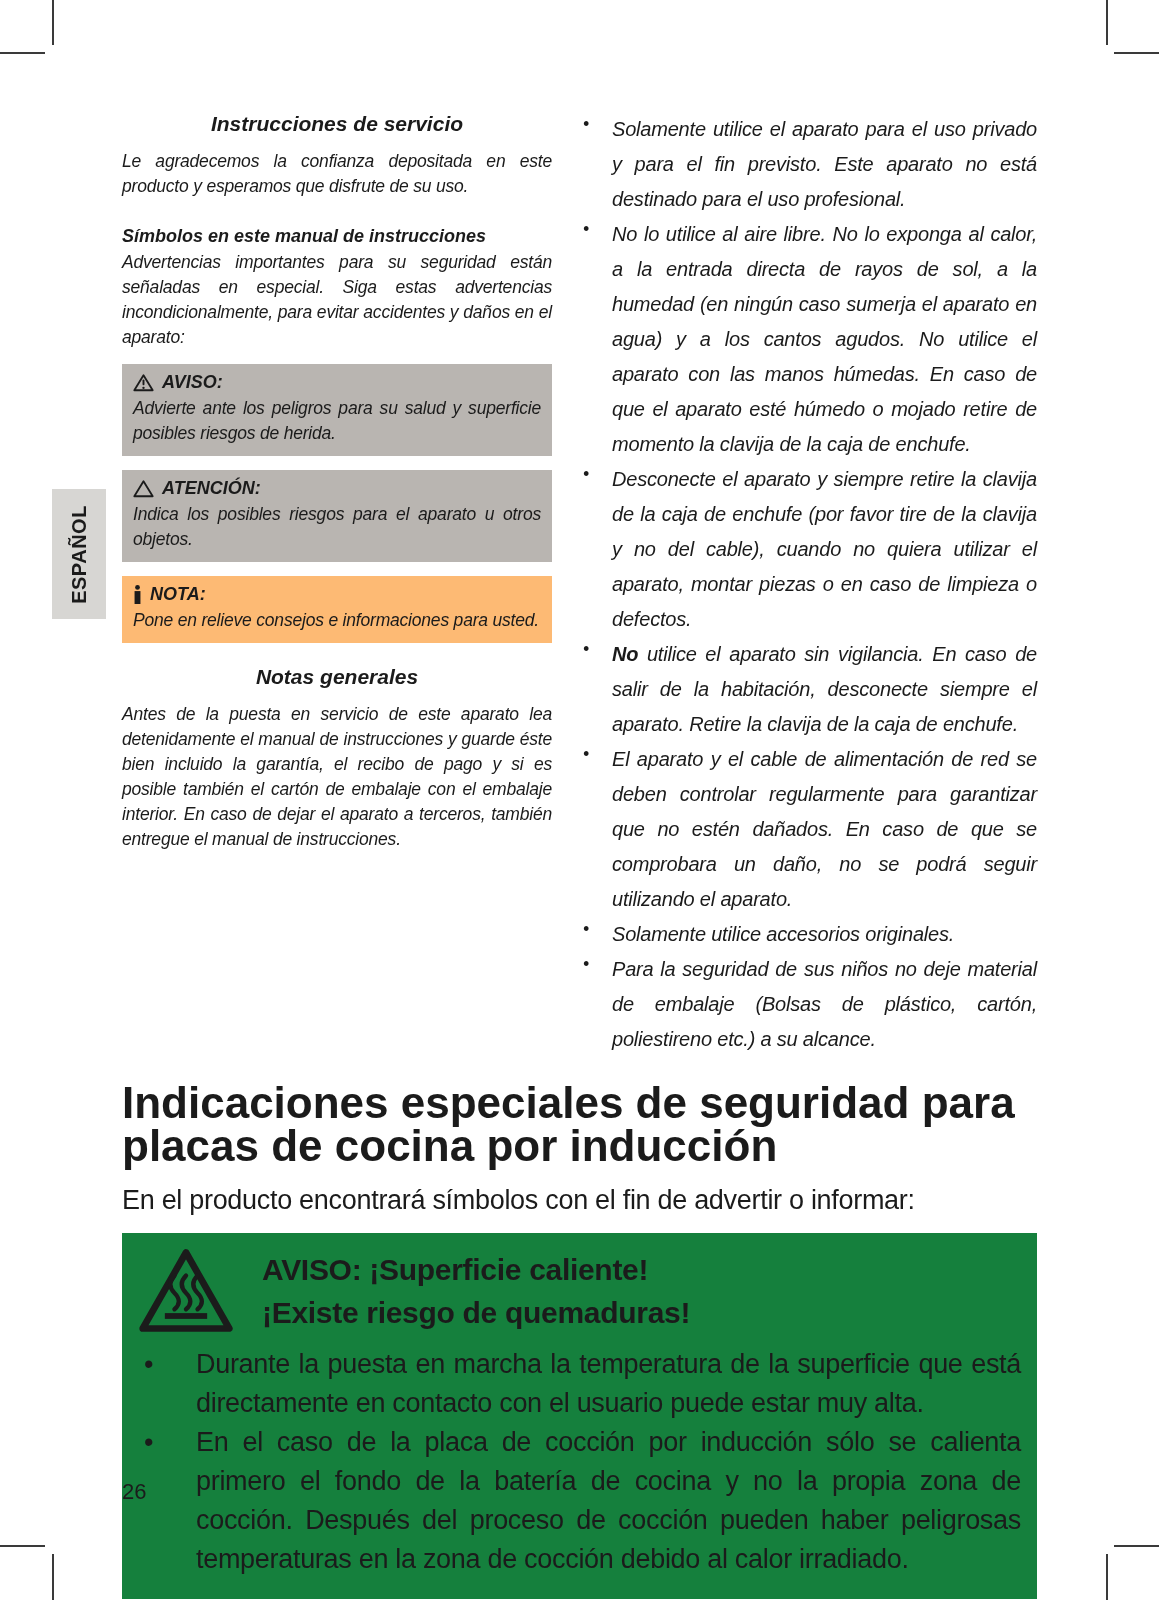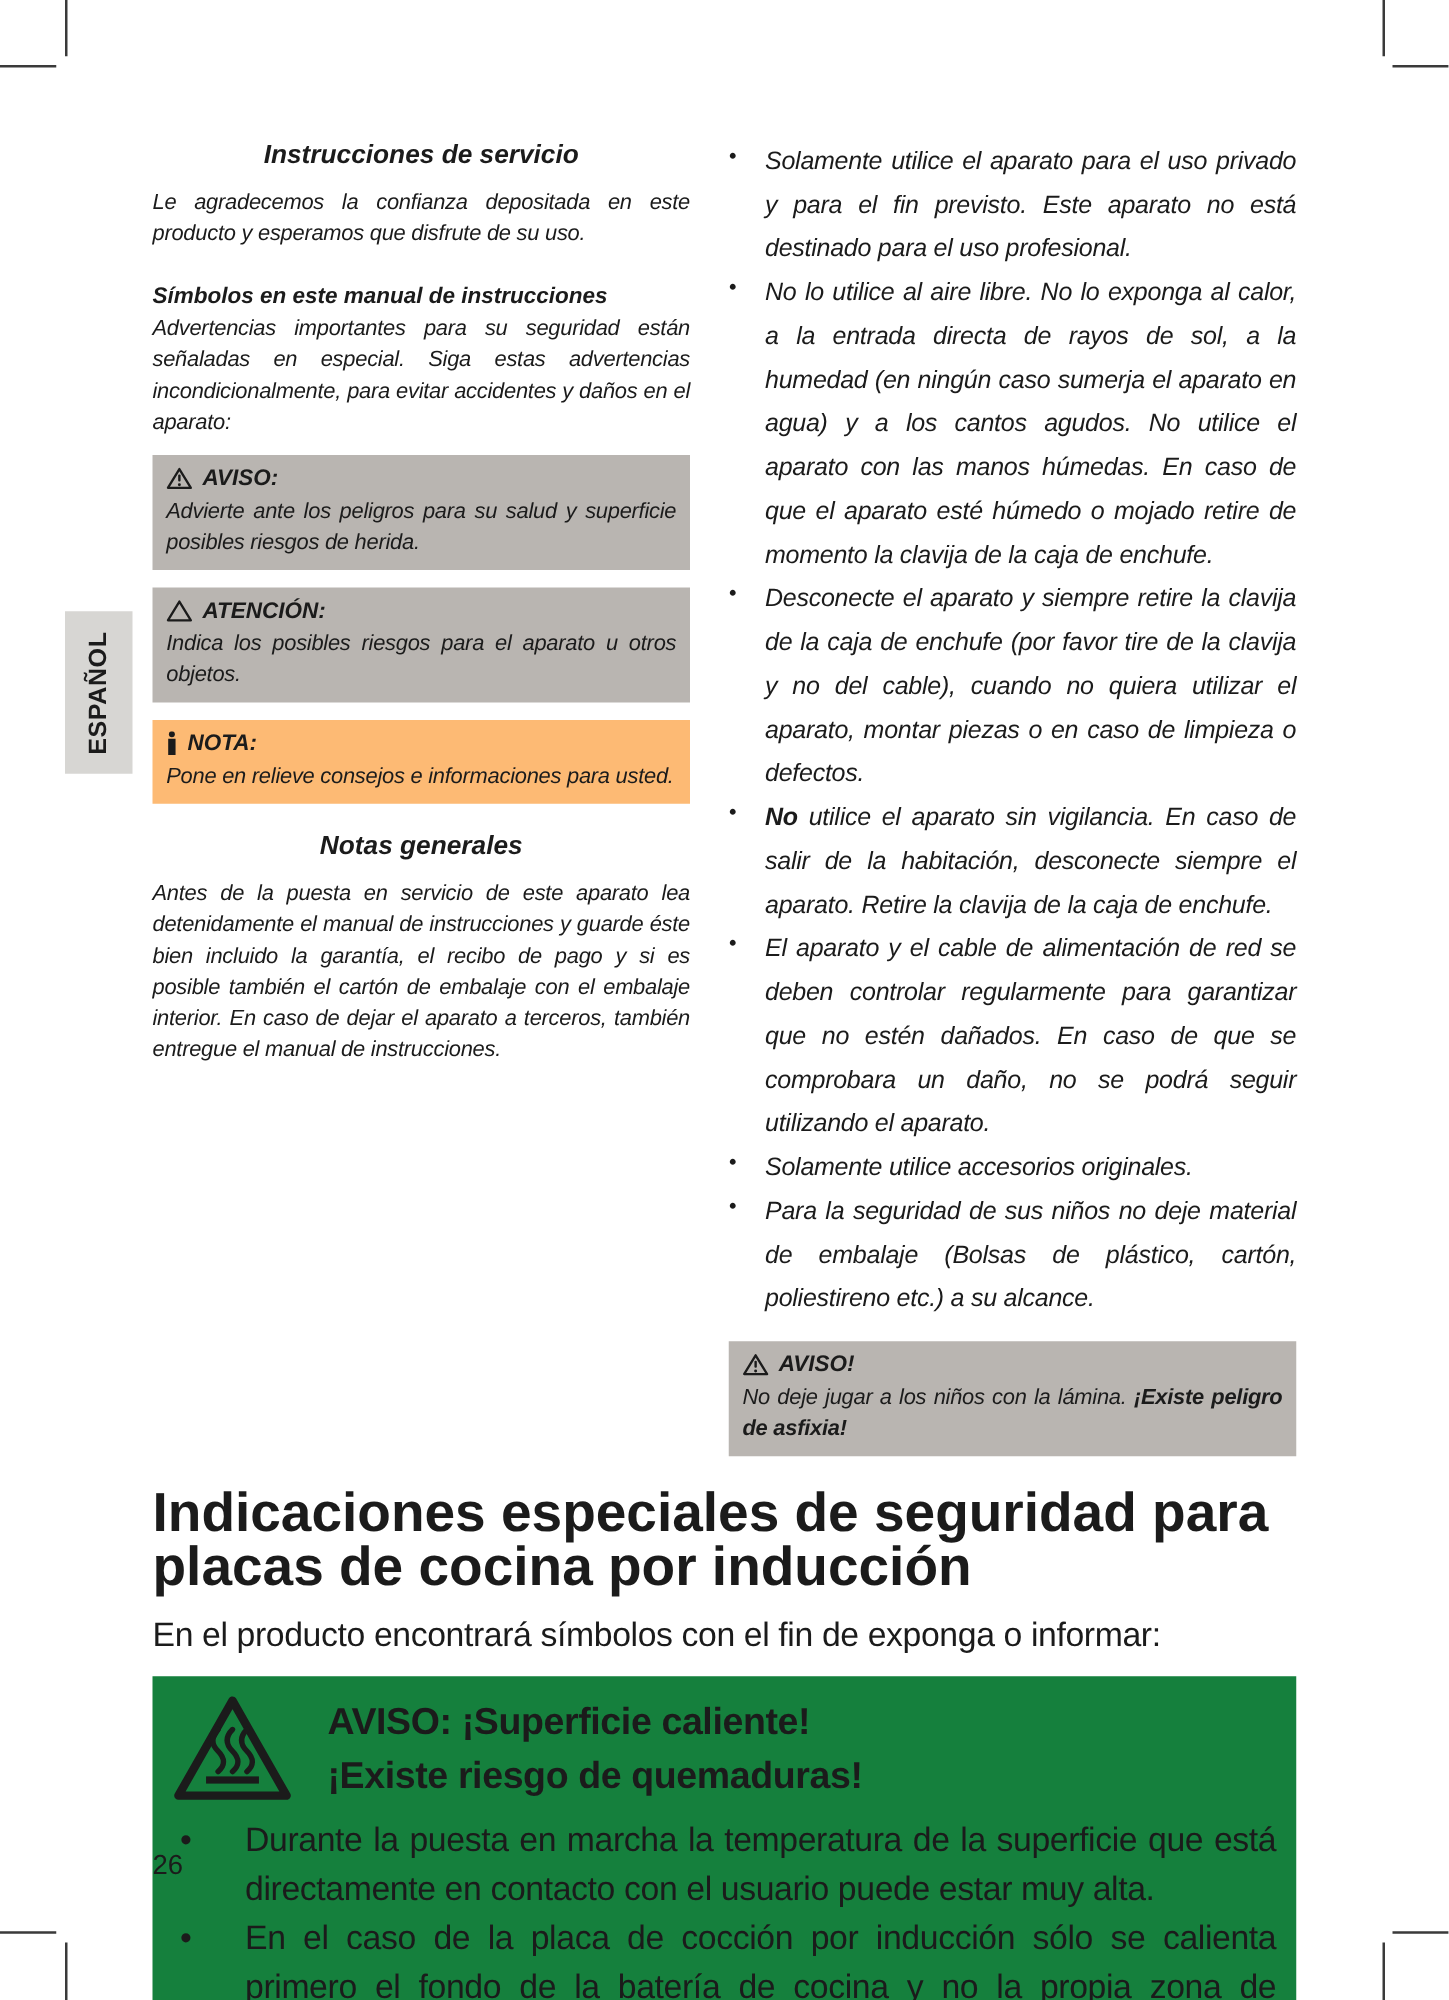--- a/index.html
+++ b/index.html
@@ -162,39 +162,26 @@
           <li>
               <span class="marker">•</span>
               <p><span class="b"></span><span>Solamente utilice accesorios originales.</span></p>
             </li>
           <li>
               <span class="marker">•</span>
               <p><span class="b"></span><span>Para la seguridad de sus niños no deje material de embalaje (Bolsas de plástico, cartón, poliestireno etc.) a su alcance.</span></p>
             </li>
         </ul>
 
-        <div class="wbox" style="margin-top:16px;">
-          <div class="wbox-head">
-            <span class="icon">
-              <svg width="21" height="19" viewBox="0 0 24 21">
-                  <path d="M12 2.2 L22.5 19.4 H1.5 Z" fill="none" stroke="#1b1b1b" stroke-width="2.1" stroke-linejoin="round"></path>
-                  <rect x="10.9" y="7.2" width="2.2" height="6.4" rx="1" fill="#1b1b1b"></rect>
-                  <circle cx="12" cy="16.6" r="1.35" fill="#1b1b1b"></circle>
-                </svg>
-            </span>
-            <span>AVISO!</span>
-          </div>
-          <p><span>No deje jugar a los niños con la lámina. </span><span class="b">¡Existe peligro de asfixia!</span></p>
-        </div>
       </div>
     </div>
 
     <div class="special">
       <h1><span>Indicaciones especiales de seguridad para</span><br><span>placas de cocina por inducción</span></h1>
-      <p class="lead">En el producto encontrará símbolos con el fin de exponga o informar:</p>
+      <p class="lead">En el producto encontrará símbolos con el fin de advertir o informar:</p>
 
       <div class="bigbox">
         <div class="bigbox-head">
           <span class="hot-icon">
             <svg width="100" height="92" viewBox="0 0 104 94">
               <path d="M52 7 L97 86 H7 Z" fill="none" stroke="#1b1b1b" stroke-width="7" stroke-linejoin="round"></path>
               <rect x="30" y="70" width="44" height="6" fill="#1b1b1b"></rect>
               <path d="M40 31 c-6 6 -6 12 0 18 c6 6 6 12 0 17" fill="none" stroke="#1b1b1b" stroke-width="4.5" stroke-linecap="round"></path>
               <path d="M52 31 c-6 6 -6 12 0 18 c6 6 6 12 0 17" fill="none" stroke="#1b1b1b" stroke-width="4.5" stroke-linecap="round"></path>
               <path d="M64 31 c-6 6 -6 12 0 18 c6 6 6 12 0 17" fill="none" stroke="#1b1b1b" stroke-width="4.5" stroke-linecap="round"></path>

